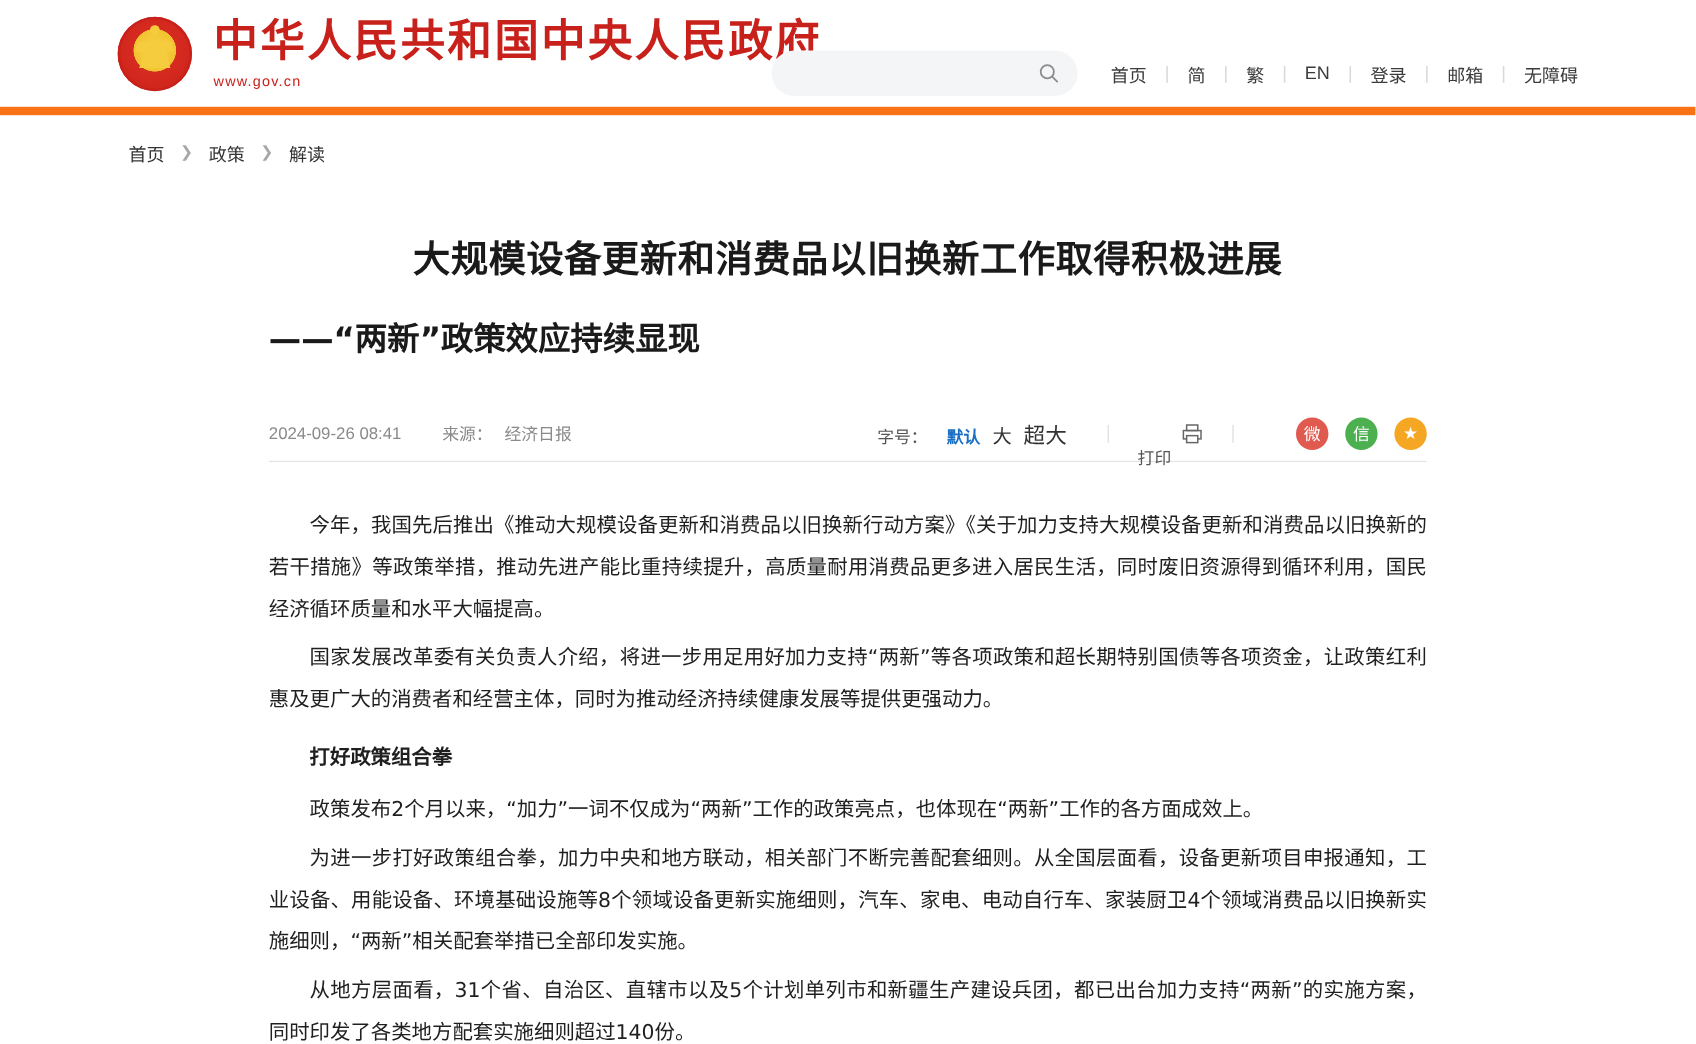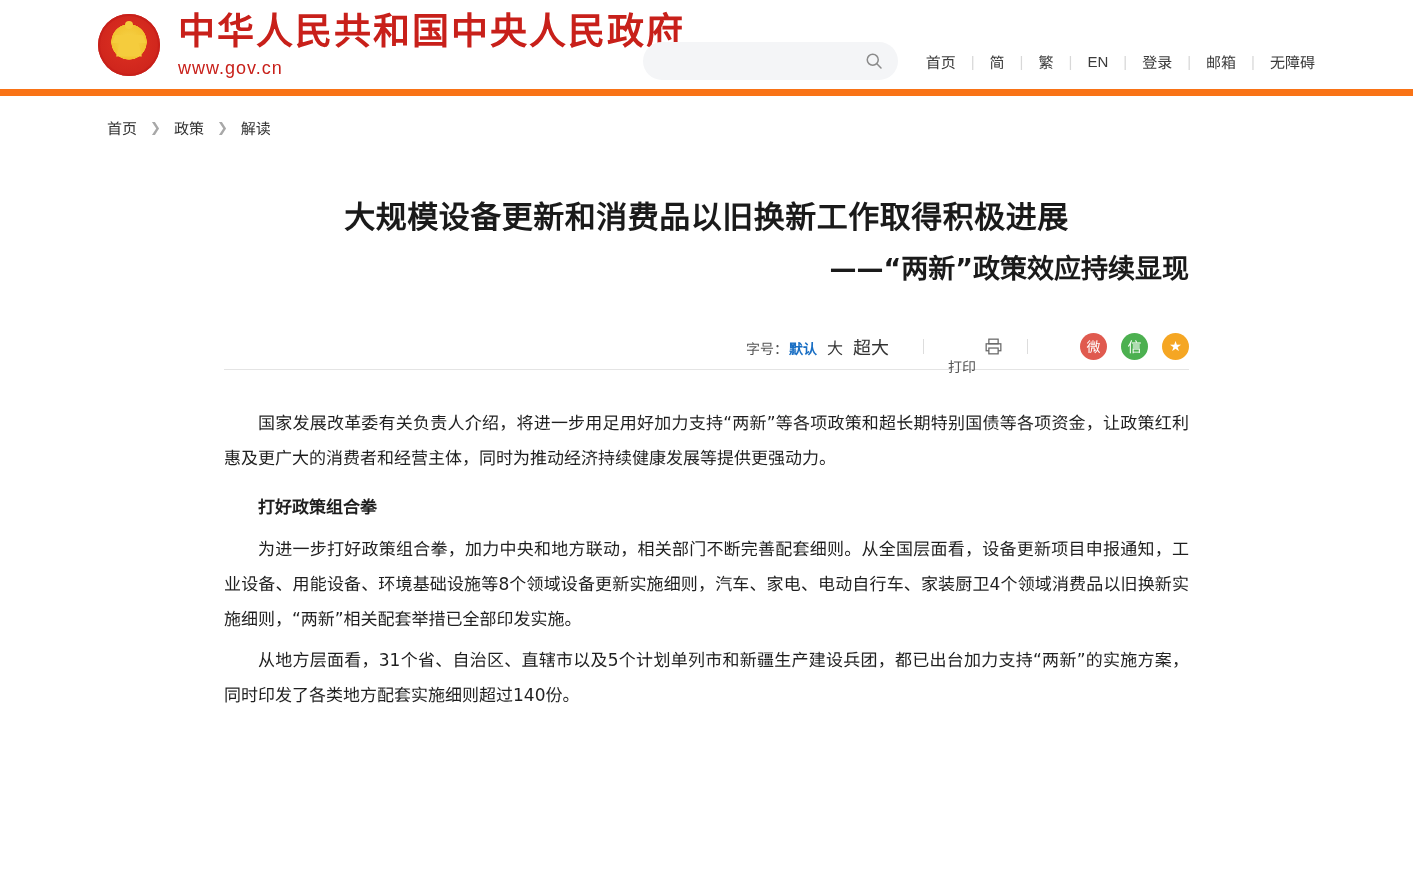--- a/index.html
+++ b/index.html
@@ -58,21 +58,21 @@
   .brand-title {
     color: #c8201a;
     font-size: 37px;
     font-weight: 700;
     letter-spacing: 2px;
     font-family: "DejaVu Sans", "Liberation Sans", sans-serif;
   }
   .brand-sub {
     margin-top: 9px;
     color: #c8201a;
-    font-size: 18px;
+    font-size: 12px;
     letter-spacing: 1px;
   }
 
   .header-right {
     position: absolute;
     right: 96px;
     top: 42px;
     display: flex;
     align-items: center;
   }
@@ -145,26 +145,26 @@
   .article-title {
     text-align: center;
     color: #1a1a1a;
     font-size: 31px;
     font-weight: 700;
     line-height: 1.55;
     letter-spacing: 0.5px;
     font-family: Liberation Mono, monospace;
   }
   .article-subtitle {
-    text-align: right;
+    text-align: left;
     color: #1a1a1a;
     font-size: 27px;
     font-weight: 700;
     line-height: 1.55;
-    margin-top: 4px;
+    margin-top: 19px;
     font-family: "DejaVu Sans", "Liberation Sans", sans-serif;
   }
 
   .meta-bar {
     margin-top: 34px;
     height: 46px;
     border-bottom: 1px solid #e4e4e4;
     display: flex;
     align-items: center;
     font-size: 14px;
@@ -175,21 +175,21 @@
   .meta-source { margin-left: 34px; color: #8a8a8a; }
   .meta-source .src-name { color: #8a8a8a; margin-left: 6px; }
 
   .meta-right {
     margin-left: auto;
     display: flex;
     align-items: center;
     color: #555;
   }
   .fontsize-group { display: flex; align-items: baseline; }
-  .fontsize-label { color: #555; margin-right: 1px; }
+  .fontsize-label { color: #555; margin-right: 16px; }
   .fs-opt { cursor: pointer; margin-right: 10px; color: #333; }
   .fs-opt.active { color: #1a6fc4; font-weight: 700; }
   .fs-opt.big { font-size: 16px; }
   .fs-opt.bigger { font-size: 18px; }
 
   .vbar { width: 1px; height: 15px; background: #ddd; margin: 0 24px; }
 
   .print-group { display: flex; align-items: center; }
   .print-label { margin-right: 8px; color: #555; margin-top: 40px; }
   .print-icon { width: 19px; height: 17px; display: block; }
@@ -270,20 +270,27 @@
   <span class="arrow">❯</span>
   <a href="#">解读</a>
 </div>
 
 <div class="article">
 
   <div class="article-title">大规模设备更新和消费品以旧换新工作取得积极进展</div>
   <div class="article-subtitle">——“两新”政策效应持续显现</div>
 
   <div class="meta-bar">
+    <div class="meta-left">
+      <span class="meta-date">2024-09-26 08:41</span>
+      <span class="meta-source">
+        <span>来源：</span>
+        <span class="src-name">经济日报</span>
+      </span>
+    </div>
 
     <div class="meta-right">
       <div class="fontsize-group">
         <span class="fontsize-label">字号：</span>
         <span class="fs-opt active">默认</span>
         <span class="fs-opt big">大</span>
         <span class="fs-opt bigger">超大</span>
       </div>
 
       <div class="vbar"></div>
@@ -301,18 +308,20 @@
 
       <div class="share-group">
         <div class="share-btn share-weibo">微</div>
         <div class="share-btn share-wechat">信</div>
         <div class="share-btn share-fav">★</div>
       </div>
     </div>
   </div>
 
   <div class="body-text">
+    <p>今年，我国先后推出《推动大规模设备更新和消费品以旧换新行动方案》《关于加力支持大规模设备更新和消费品以旧换新的若干措施》等政策举措，推动先进产能比重持续提升，高质量耐用消费品更多进入居民生活，同时废旧资源得到循环利用，国民经济循环质量和水平大幅提高。</p>
     <p>国家发展改革委有关负责人介绍，将进一步用足用好加力支持“两新”等各项政策和超长期特别国债等各项资金，让政策红利惠及更广大的消费者和经营主体，同时为推动经济持续健康发展等提供更强动力。</p>
     <p class="section-head">打好政策组合拳</p>
+    <p>政策发布2个月以来，“加力”一词不仅成为“两新”工作的政策亮点，也体现在“两新”工作的各方面成效上。</p>
     <p>为进一步打好政策组合拳，加力中央和地方联动，相关部门不断完善配套细则。从全国层面看，设备更新项目申报通知，工业设备、用能设备、环境基础设施等8个领域设备更新实施细则，汽车、家电、电动自行车、家装厨卫4个领域消费品以旧换新实施细则，“两新”相关配套举措已全部印发实施。</p>
     <p>从地方层面看，31个省、自治区、直辖市以及5个计划单列市和新疆生产建设兵团，都已出台加力支持“两新”的实施方案，同时印发了各类地方配套实施细则超过140份。</p>
   </div>
 </div>
 
 </body></html>

